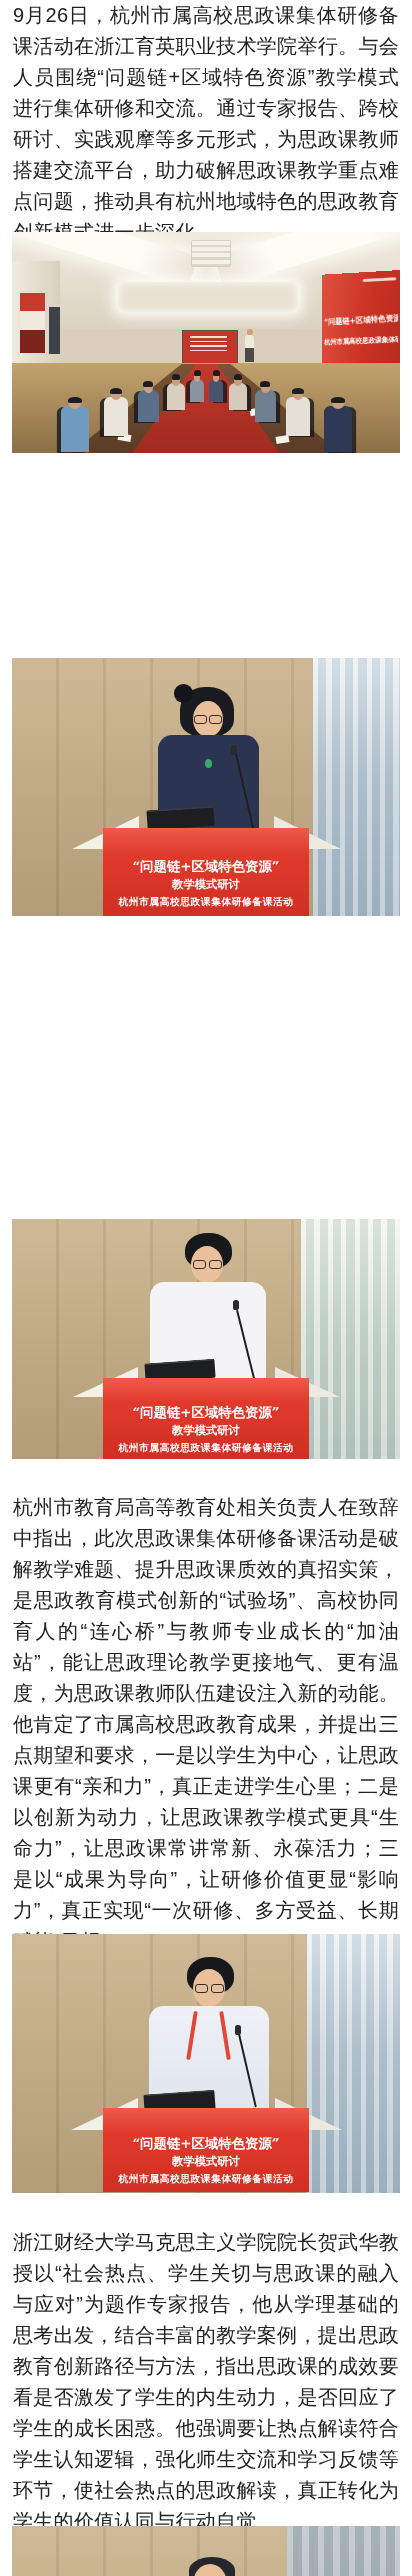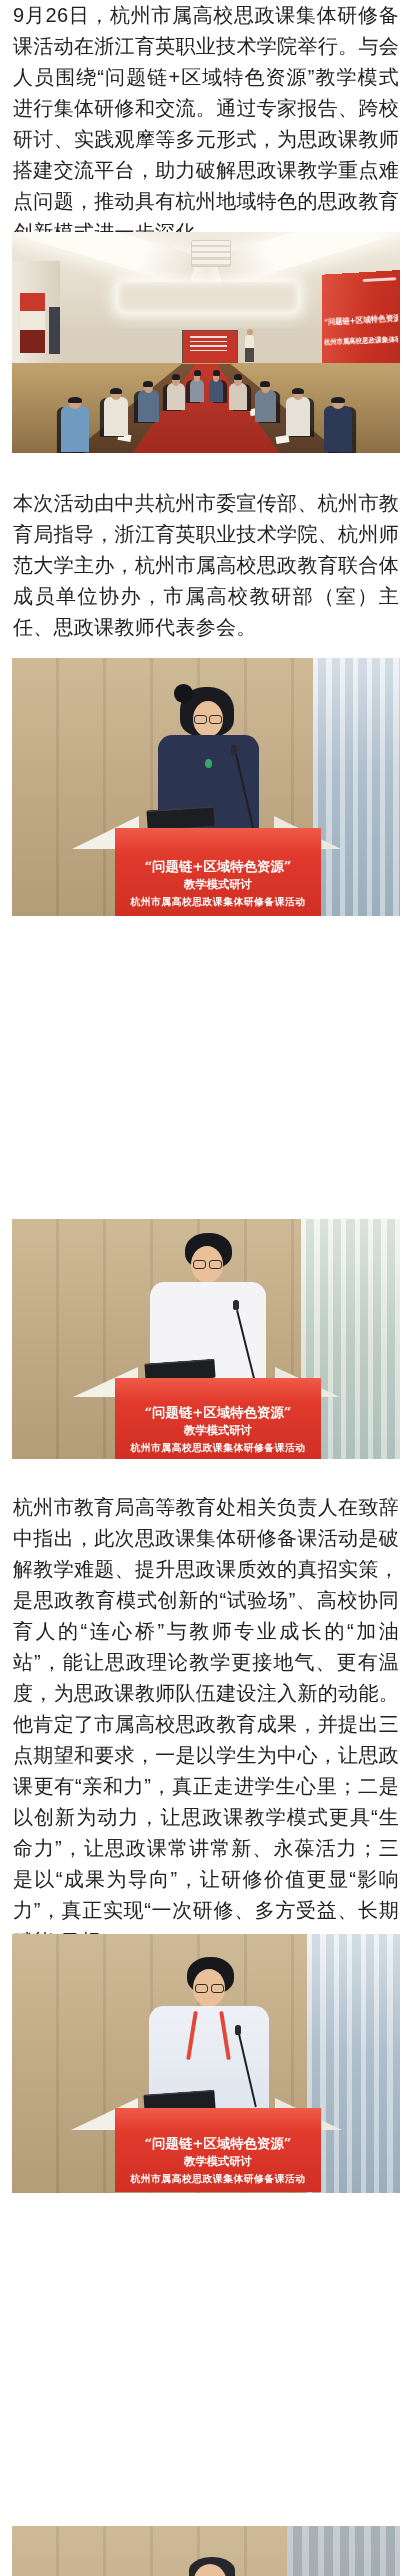--- a/index.html
+++ b/index.html
@@ -22,21 +22,21 @@
     linear-gradient(180deg,rgba(255,255,255,.14),rgba(0,0,0,.10)),
     repeating-linear-gradient(90deg,#c7ae85 0 44px,#b89f78 44px 47px);}
 
   
   .window{top:0;bottom:0;right:0;background:linear-gradient(180deg,#e6edf2,#b9c8d3 45%,#a2b5c2);}
   .window .sheer{inset:0;background:repeating-linear-gradient(90deg,rgba(255,255,255,.38) 0 5.2px,rgba(120,140,160,.16) 5.2px 13.4px);}
   .curtain{top:0;bottom:0;right:0;background:linear-gradient(180deg,#b7bfc6,#99a4ad);}
   .curtain .folds{inset:0;background:repeating-linear-gradient(90deg,rgba(255,255,255,.22) 0 6.2px,rgba(40,50,60,.10) 6.2px 15.5px);}
 
   
-  .podium-face{background:linear-gradient(180deg,#f05a48,#e03a2c 30%,#d02f24);margin-left:12px;}
+  .podium-face{background:linear-gradient(180deg,#f05a48,#e03a2c 30%,#d02f24);}
   .podium-face .pline{left:0;right:0;text-align:center;color:#ffffff;white-space:nowrap;}
   .pl1{font-family:"DejaVu Serif","Liberation Serif",serif;font-weight:bold;font-size:13.4px;}
   .pl2{font-family:"DejaVu Serif","Liberation Serif",serif;font-weight:bold;font-size:11.3px;}
   .pl3{font-weight:bold;font-size:9.8px;letter-spacing:0.5px;}
   .wingL{background:#f3f0e8;clip-path:polygon(0 100%,100% 0,100% 100%);}
   .wingR{background:#eceade;clip-path:polygon(0 0,100% 100%,0 100%);}
 
   .laptop{background:#1d1e22;border-top:2.1px solid #3a3b40;border-radius:1.5px;}
   .mic-boom{width:2.1px;background:#1f1f22;transform-origin:top center;border-radius:1px;}
   .mic-head{width:6.2px;height:10.3px;background:#2b2b2e;border-radius:2.6px;}
@@ -136,21 +136,20 @@
     <div class="fig fL f3"></div>
     <div class="fig fL f4"></div>
     <div class="fig fL f5"></div>
     <div class="fig fR f6"></div>
     <div class="fig fR f7"></div>
     <div class="fig fR f8"></div>
     <div class="fig fR f9"></div>
     <div class="fig fR f10"></div>
   </div>
 
-  <p class="para" style="top:488px">本次活动由中共杭州市委宣传部、杭州市教育局指导，浙江育英职业技术学院、杭州师范大学主办，杭州市属高校思政教育联合体成员单位协办，市属高校教研部（室）主任、思政课教师代表参会。</p>
 
   <div id="ph2" class="photo" style="top:658px;height:258px">
     <div class="wood"></div>
     <div class="window" style="left:301px;width:88px">
       <div class="sheer"></div>
     </div>
     <div class="hairF" style="left:168px;top:29px;width:54px;height:49px"></div>
     <div class="bun" style="left:162px;top:26px;width:18.5px;height:18.5px"></div>
     <div class="head" style="left:181px;top:43px;width:30px;height:36px"></div>
     <div class="glasses" style="left:182px;top:57px;width:28px">
@@ -217,20 +216,21 @@
     <div class="wingL" style="left:59px;top:164px;width:67px;height:32px"></div>
     <div class="wingR" style="left:263px;top:164px;width:67px;height:32px"></div>
     <div class="laptop" style="left:132px;top:158px;width:71px;height:17.5px;transform:rotate(-4deg)"></div>
     <div class="podium-face" style="left:91px;top:174px;width:206px;height:84px">
       <div class="pline pl1" style="top:27px">“问题链+区域特色资源”</div>
       <div class="pline pl2" style="top:46px">教学模式研讨</div>
       <div class="pline pl3" style="top:65px">杭州市属高校思政课集体研修备课活动</div>
     </div>
   </div>
 
+  <p class="para" style="top:2227px">浙江财经大学马克思主义学院院长贺武华教授以“社会热点、学生关切与思政课的融入与应对”为题作专家报告，他从学理基础的思考出发，结合丰富的教学案例，提出思政教育创新路径与方法，指出思政课的成效要看是否激发了学生的内生动力，是否回应了学生的成长困惑。他强调要让热点解读符合学生认知逻辑，强化师生交流和学习反馈等环节，使社会热点的思政解读，真正转化为学生的价值认同与行动自觉。</p>
 
   <div id="ph5" class="photo" style="top:2526px;height:264px">
     <div class="wood"></div>
     <div class="curtain" style="left:275px;width:113px">
       <div class="folds"></div>
     </div>
     <div class="hairBuzz" style="left:177px;top:31px;width:46px;height:27px"></div>
     <div class="head" style="left:181px;top:38px;width:34px;height:40px"></div>
 
   </div>

